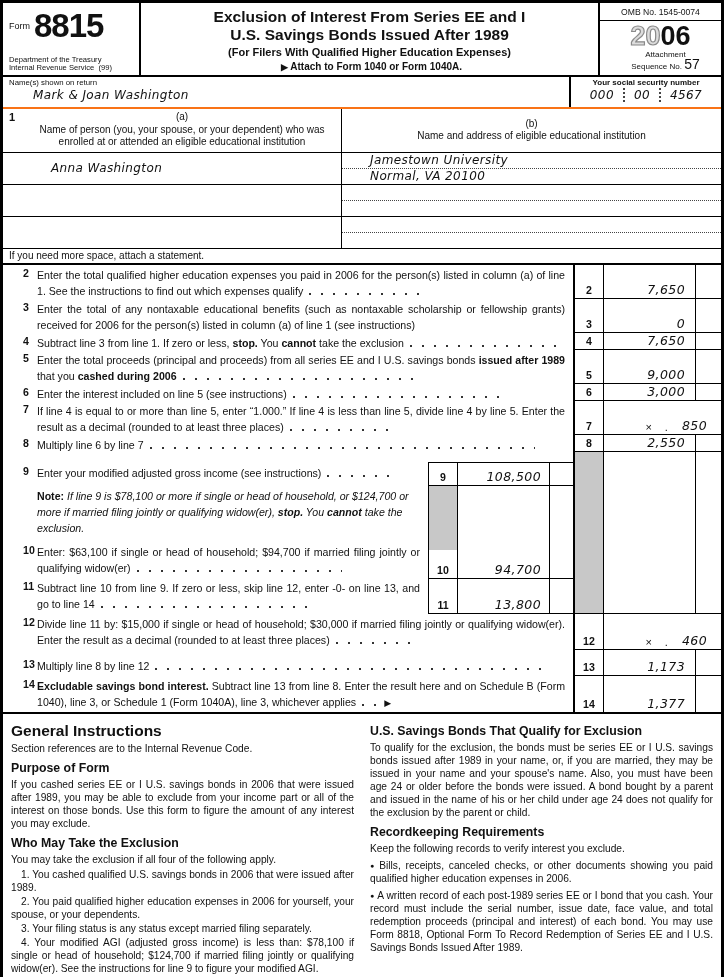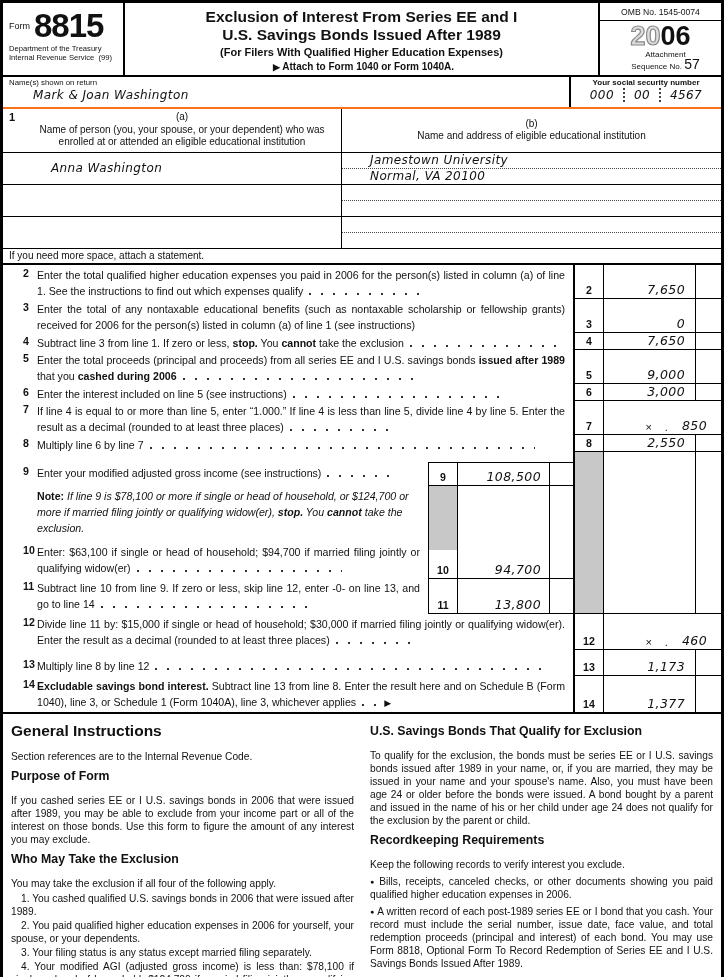--- a/index.html
+++ b/index.html
@@ -1,21 +1,21 @@
 <!DOCTYPE html>
 <html><head>
 <meta charset="utf-8">
 <style>
   html,body{margin:0;padding:0;background:#f2f2f2;}
   .page{position:relative;width:724px;min-height:977px;background:#fff;border:3px solid #000;
         box-sizing:border-box;font-family:"Liberation Sans",sans-serif;color:#111;}
   
   .hdr{display:flex;border-bottom:2px solid #000;}
-  .hdr-left{width:122px;border-right:2px solid #000;padding:4px 4px 2px 6px;box-sizing:border-box;
-            display:flex;flex-direction:column;justify-content:flex-start;}
+  .hdr-left{width:138px;border-right:2px solid #000;padding:4px 4px 2px 6px;box-sizing:border-box;
+            display:flex;flex-direction:column;justify-content:space-between;}
   .form-word{font-size:9px;vertical-align:8px;}
   .form-num{font-size:33px;font-weight:bold;letter-spacing:-1px;margin-left:4px;}
   .dept{font-size:7.6px;line-height:8.6px;}
   .hdr-center{flex:1;text-align:center;padding-top:5px;}
   .title{font-size:15.5px;font-weight:bold;line-height:18px;}
   .subtitle{font-size:11px;font-weight:bold;margin-top:2px;}
   .attach{font-size:10px;font-weight:bold;margin-top:3px;}
   .hdr-right{width:123px;border-left:2px solid #000;box-sizing:border-box;text-align:center;
              display:flex;flex-direction:column;}
   .omb{font-size:8.6px;padding:4px 2px 3px;border-bottom:1.5px solid #000;}
@@ -83,21 +83,21 @@
   .grey{background:#c8c8c8;}
   .b9-right{width:148px;display:flex;border-bottom:1.5px solid #000;}
   .b9-right .nbox{align-items:stretch;}
   .mainlines{border-bottom:2.5px solid #000;}
   .noborder{border-bottom:none;}
   
   .instr{display:flex;gap:16px;padding:6px 8px 4px 8px;}
   .icol{flex:1;font-size:10.2px;line-height:13px;text-align:justify;}
   .gi-h1{font-size:15.5px;font-weight:bold;margin:2px 0 3px;line-height:17px;text-align:left;}
   .gi-h2{font-size:12.3px;font-weight:bold;margin:6px 0 3px;line-height:14px;text-align:left;}
-  .ipara{margin:11px 0 2px;}
+  .ipara{margin:3px 0 2px;}
   .num-item{text-indent:10px;margin:1px 0;}
   .bullet-item{margin:4px 0;}
   .bullet{font-size:7px;vertical-align:1px;margin-right:3px;}
 </style>
 </head>
 <body>
 
 <div class="page">
 
   <div class="hdr">

